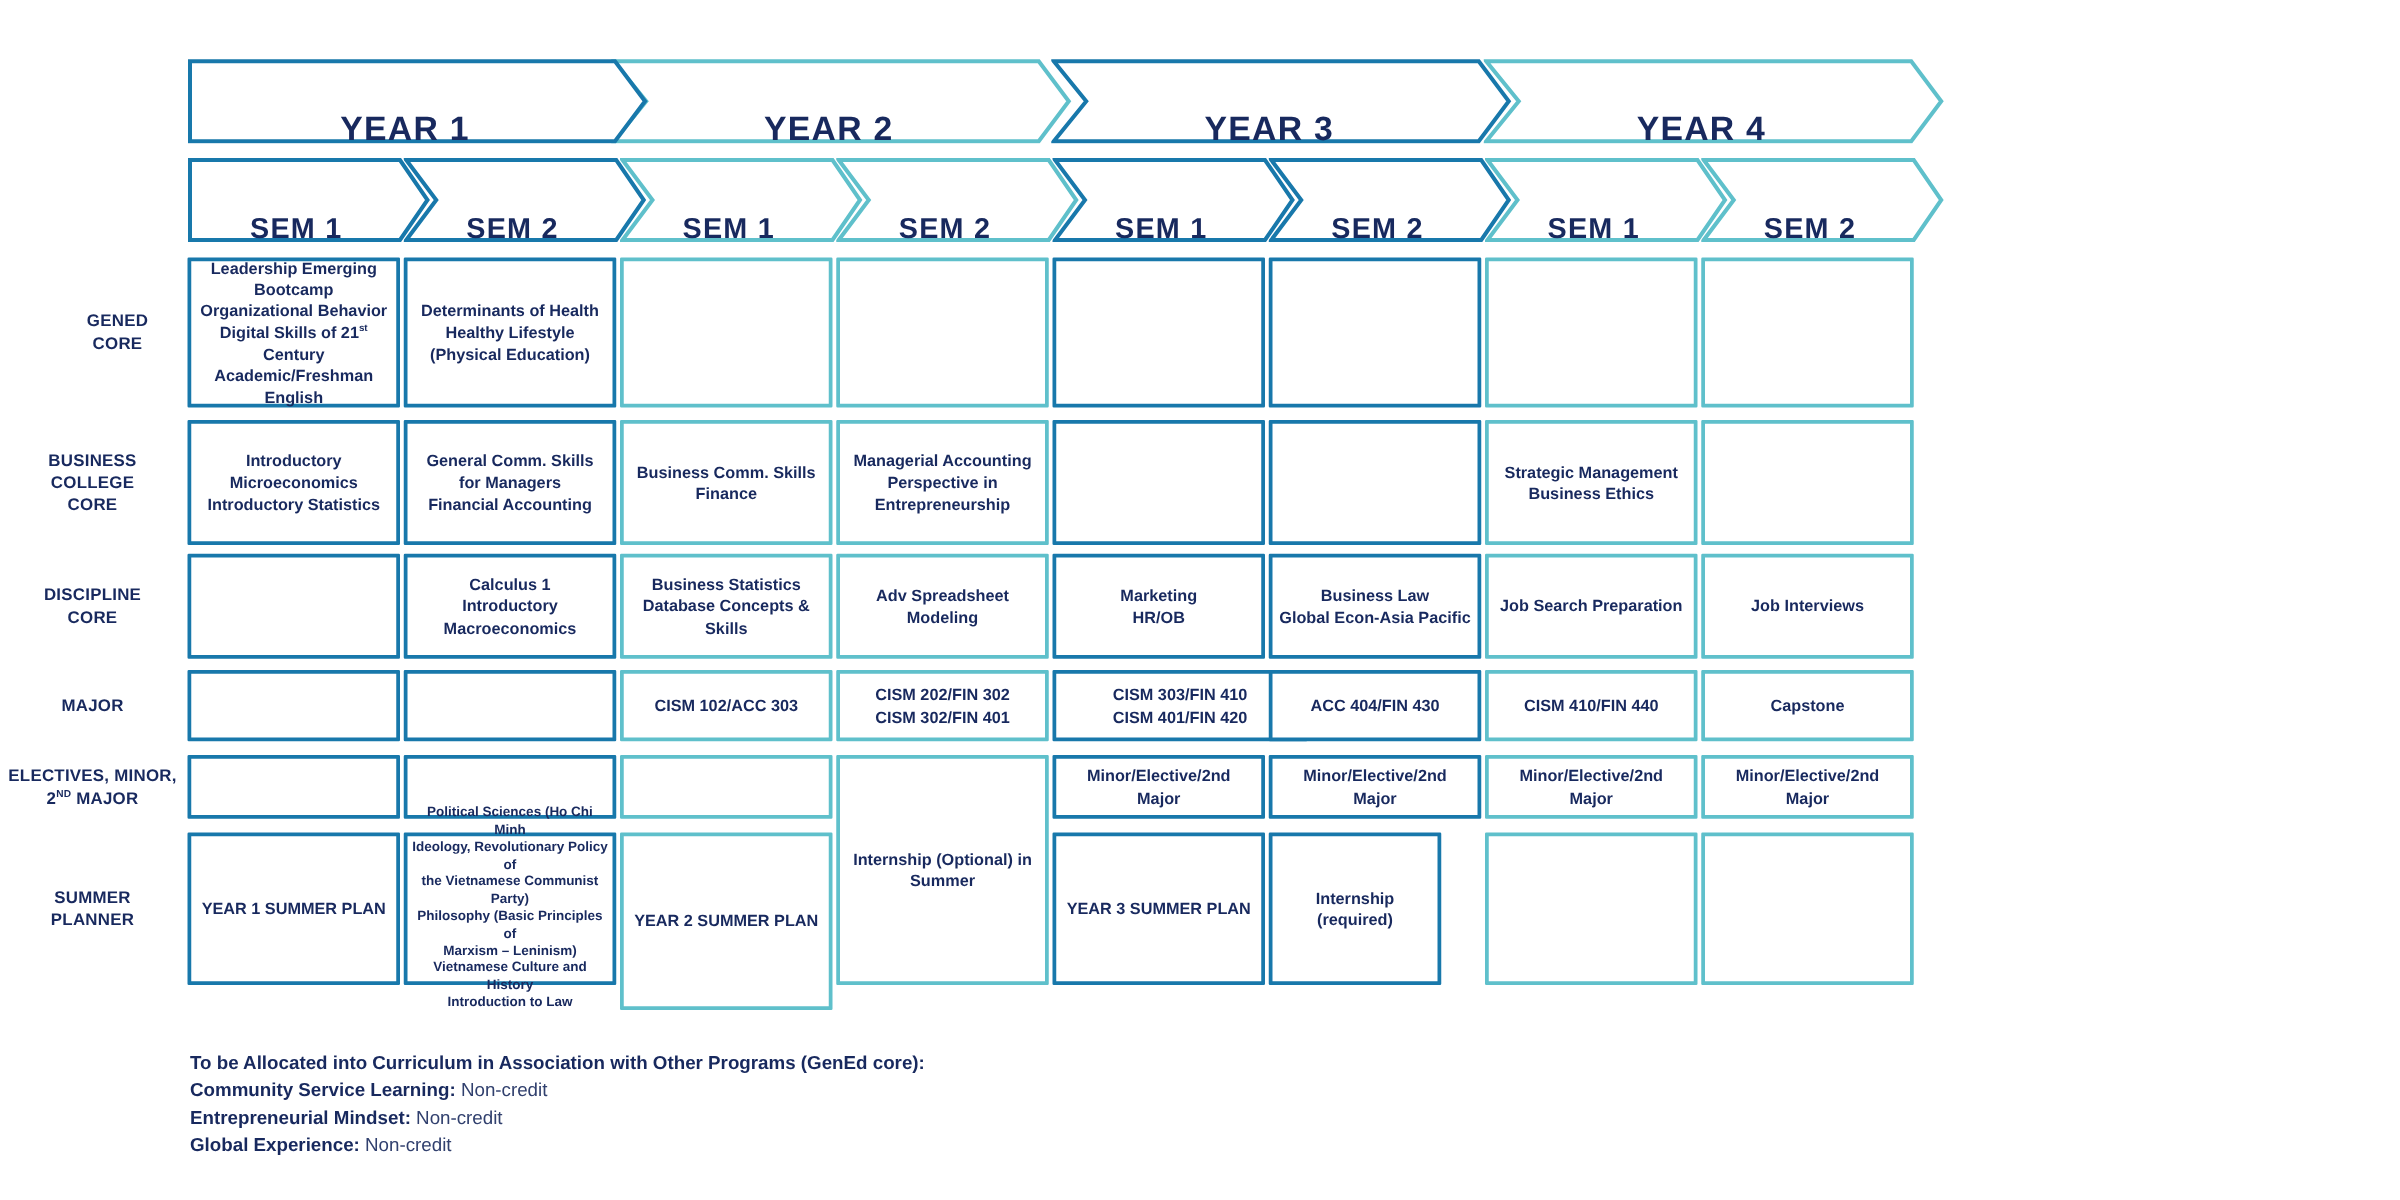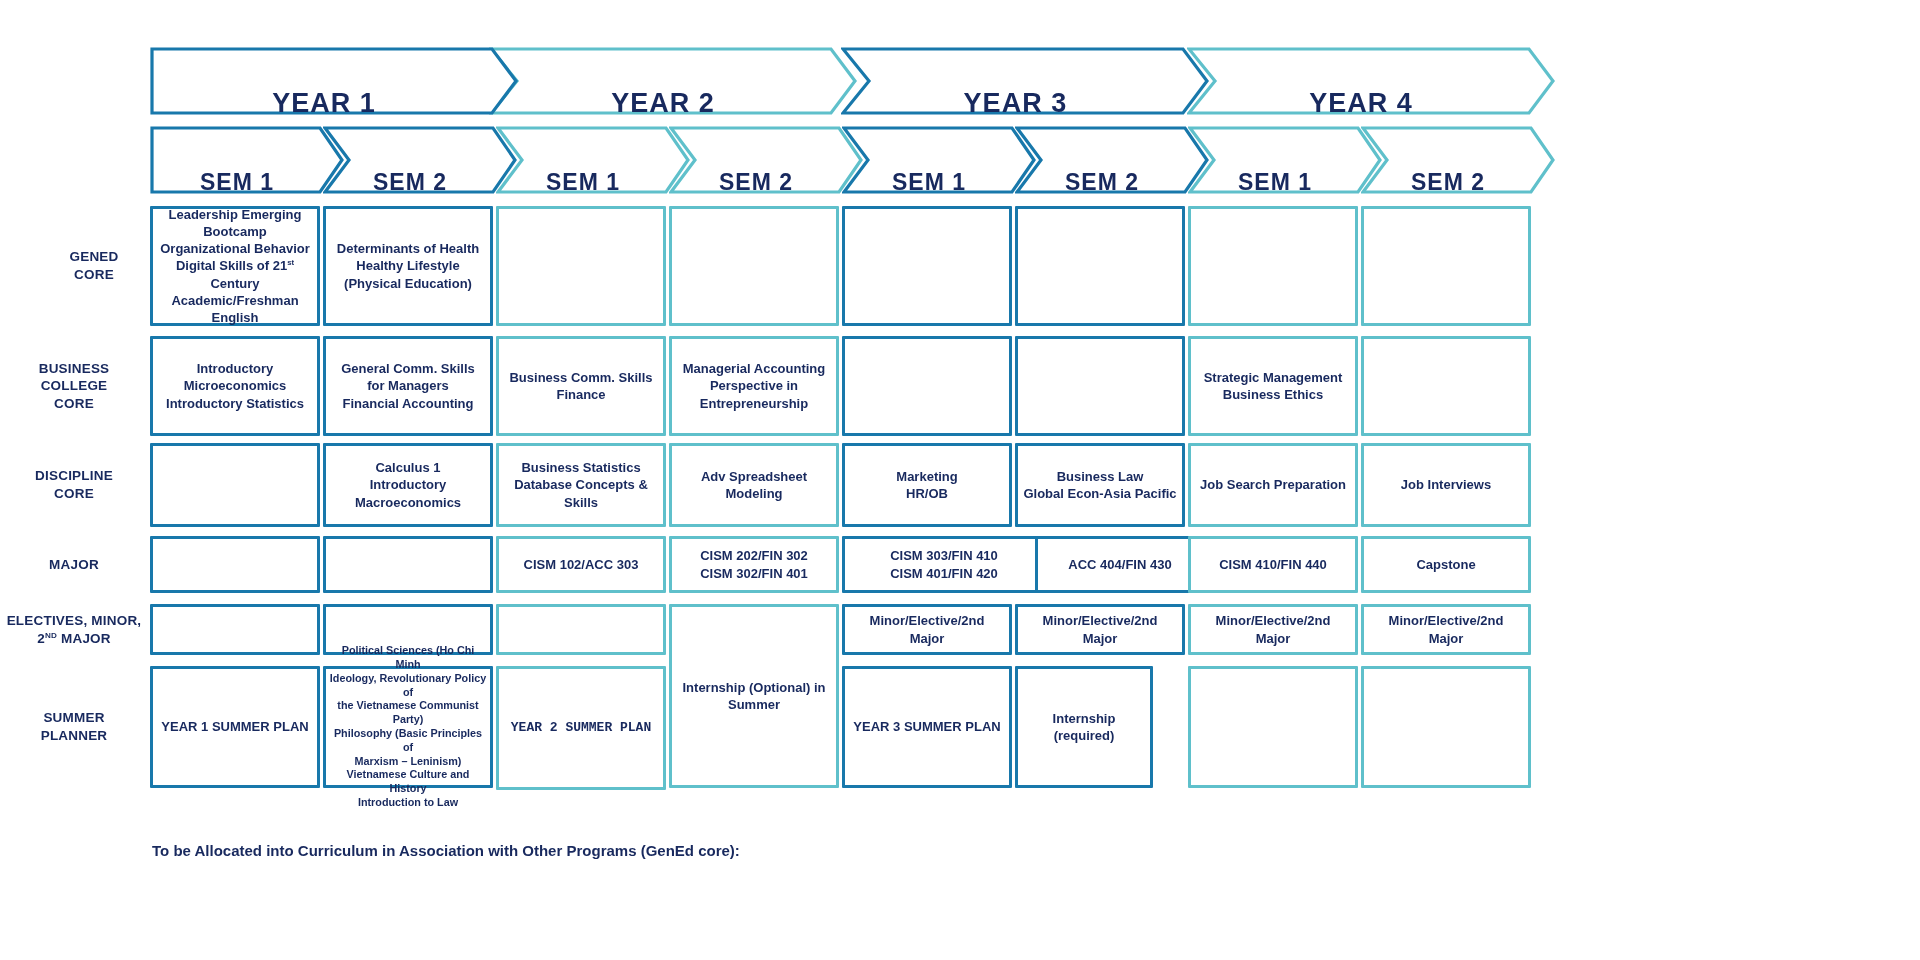--- a/index.html
+++ b/index.html
@@ -203,21 +203,21 @@
       </div>
       <div class="cell teal" style="left: 496px; top: 536px; width: 170px; height: 57px;">
         <div>CISM 102/ACC 303</div>
       </div>
       <div class="cell teal" style="left: 669px; top: 536px; width: 170px; height: 57px;">
         <div>CISM 202/FIN 302<br>CISM 302/FIN 401</div>
       </div>
       <div class="cell dark" style="left: 842px; top: 536px; width: 204px; height: 57px;">
         <div>CISM 303/FIN 410<br>CISM 401/FIN 420</div>
       </div>
-      <div class="cell dark" style="left: 1015px; top: 536px; width: 170px; height: 57px; margin-left: 20px;">
+      <div class="cell dark" style="left: 1015px; top: 536px; width: 170px; height: 57px;">
         <div>ACC 404/FIN 430</div>
       </div>
       <div class="cell teal" style="left: 1188px; top: 536px; width: 170px; height: 57px;">
         <div>CISM 410/FIN 440</div>
       </div>
       <div class="cell teal" style="left: 1361px; top: 536px; width: 170px; height: 57px;">
         <div>Capstone</div>
       </div>
       <div class="rowlabel" style="top: 604px; height: 51px;">
         <div>ELECTIVES, MINOR,<br>2<sup>ND</sup> MAJOR</div>
@@ -245,21 +245,21 @@
       </div>
       <div class="rowlabel" style="top: 666px; height: 122px;">
         <div>SUMMER<br>PLANNER</div>
       </div>
       <div class="cell dark" style="left: 150px; top: 666px; width: 170px; height: 122px;">
         <div>YEAR 1 SUMMER PLAN</div>
       </div>
       <div class="cell dark sm" style="left: 323px; top: 666px; width: 170px; height: 122px;">
         <div>Political Sciences (Ho Chi Minh<br>Ideology, Revolutionary Policy of<br>the Vietnamese Communist<br>Party)<br>Philosophy (Basic Principles of<br>Marxism – Leninism)<br>Vietnamese Culture and History<br>Introduction to Law</div>
       </div>
-      <div class="cell teal" style="left: 496px; top: 666px; width: 170px; height: 124px; font-family: Liberation Mono, monospace;">
+      <div class="cell teal" style="left: 496px; top: 666px; width: 170px; height: 142px;">
         <div>YEAR 2 SUMMER PLAN</div>
       </div>
       <div class="cell dark" style="left: 842px; top: 666px; width: 170px; height: 122px;">
         <div>YEAR 3 SUMMER PLAN</div>
       </div>
       <div class="cell dark" style="left: 1015px; top: 666px; width: 138px; height: 122px; justify-content: flex-end;">
         <div>Internship (required)</div>
       </div>
       <div class="cell teal" style="left: 1188px; top: 666px; width: 170px; height: 122px;">
         <div></div>
@@ -267,14 +267,19 @@
       <div class="cell teal" style="left: 1361px; top: 666px; width: 170px; height: 122px;">
         <div></div>
       </div>
       <div class="cell teal" style="left: 669px; top: 604px; width: 170px; height: 184px;">
         <div>Internship (Optional) in<br>Summer</div>
       </div>
     </div>
 
   <div id="footer">
     <div class="head">To be Allocated into Curriculum in Association with Other Programs (GenEd core):</div>
+    <div id="footer-items">
+        <div class="item"><b>Community Service Learning:</b> <span>Non-credit</span></div>
+        <div class="item"><b>Entrepreneurial Mindset:</b> <span>Non-credit</span></div>
+        <div class="item"><b>Global Experience:</b> <span>Non-credit</span></div>
+      </div>
   </div>
 </div>
 
 </body></html>

